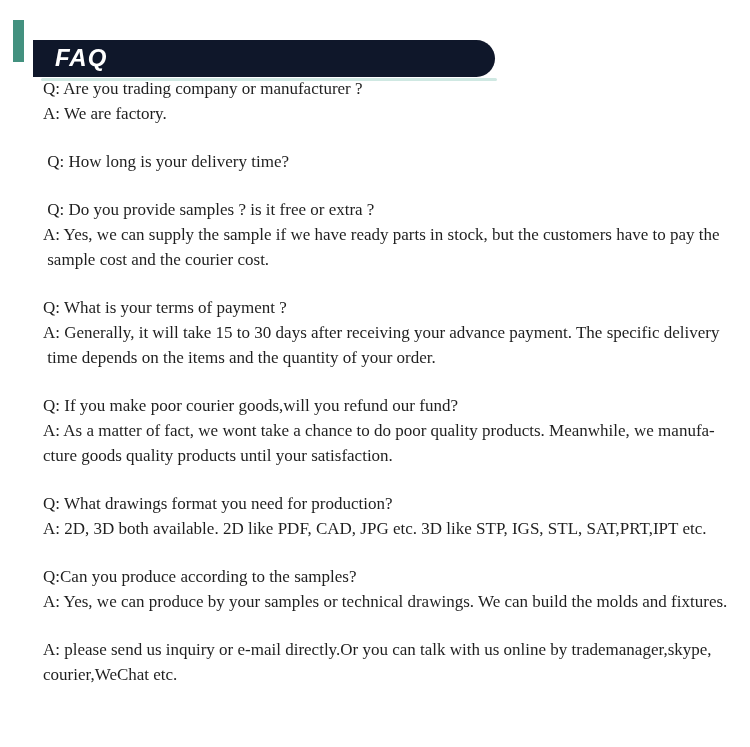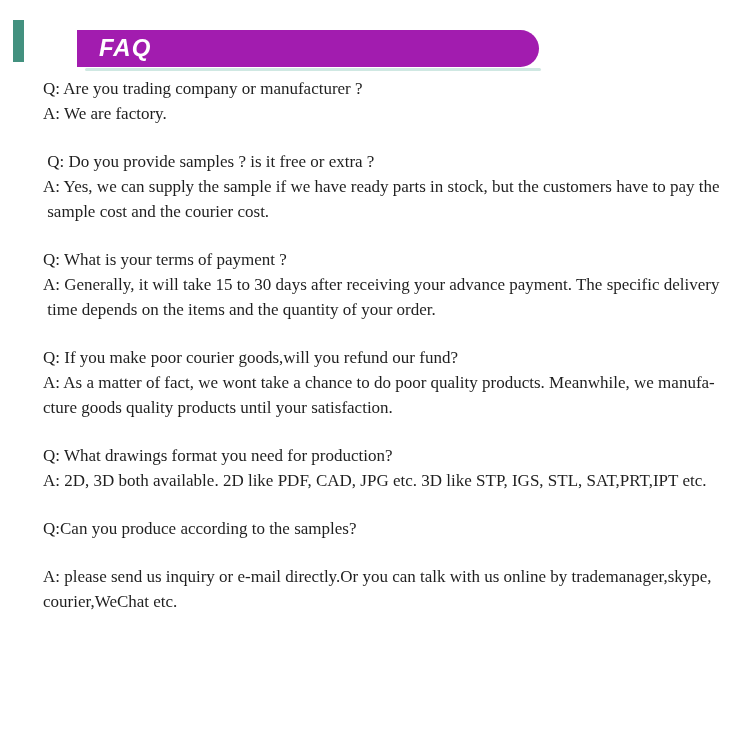--- a/index.html
+++ b/index.html
@@ -27,26 +27,25 @@
     position: absolute;
     left: 13px;
     top: 0;
     width: 11px;
     height: 42px;
     background: #43917f;
   }
   .banner {
     position: absolute;
     left: 33px;
-    top: 10px;
+    top: 20px;
     width: 462px;
     height: 37px;
-    background: #a21caf;
+    background: #0f172a;
     border-radius: 0 18.5px 18.5px 0;
-    margin-left: 44px;
   }
   .banner::after {
     content: "";
     position: absolute;
     left: 8px;
     right: -2px;
     bottom: -4px;
     height: 3px;
     background: #cfe8e2;
     border-radius: 2px;
@@ -91,20 +90,21 @@
   </header>
 
   <main class="faq-list">
 
     <section class="faq-item">
       <div class="line q">Q: Are you trading company or manufacturer ?</div>
       <div class="line a">A: We are factory.</div>
     </section>
 
     <section class="faq-item">
+      <div class="line q"> Q: How long is your delivery time?</div>
     </section>
 
     <section class="faq-item">
       <div class="line q"> Q: Do you provide samples ? is it free or extra ?</div>
       <div class="line a">A: Yes, we can supply the sample if we have ready parts in stock, but the customers have to pay the</div>
       <div class="line a"> sample cost and the courier cost.</div>
     </section>
 
     <section class="faq-item">
       <div class="line q">Q: What is your terms of payment ?</div>
@@ -118,20 +118,21 @@
       <div class="line a">cture goods quality products until your satisfaction.</div>
     </section>
 
     <section class="faq-item">
       <div class="line q">Q: What drawings format you need for production?</div>
       <div class="line a">A: 2D, 3D both available. 2D like PDF, CAD, JPG etc. 3D like STP, IGS, STL, SAT,PRT,IPT etc.</div>
     </section>
 
     <section class="faq-item">
       <div class="line q">Q:Can you produce according to the samples?</div>
+      <div class="line a">A: Yes, we can produce by your samples or technical drawings. We can build the molds and fixtures.</div>
     </section>
 
     <section class="faq-item">
       <div class="line a">A: please send us inquiry or e-mail directly.Or you can talk with us online by trademanager,skype,</div>
       <div class="line a">courier,WeChat etc.</div>
     </section>
 
   </main>
 </div>
 

